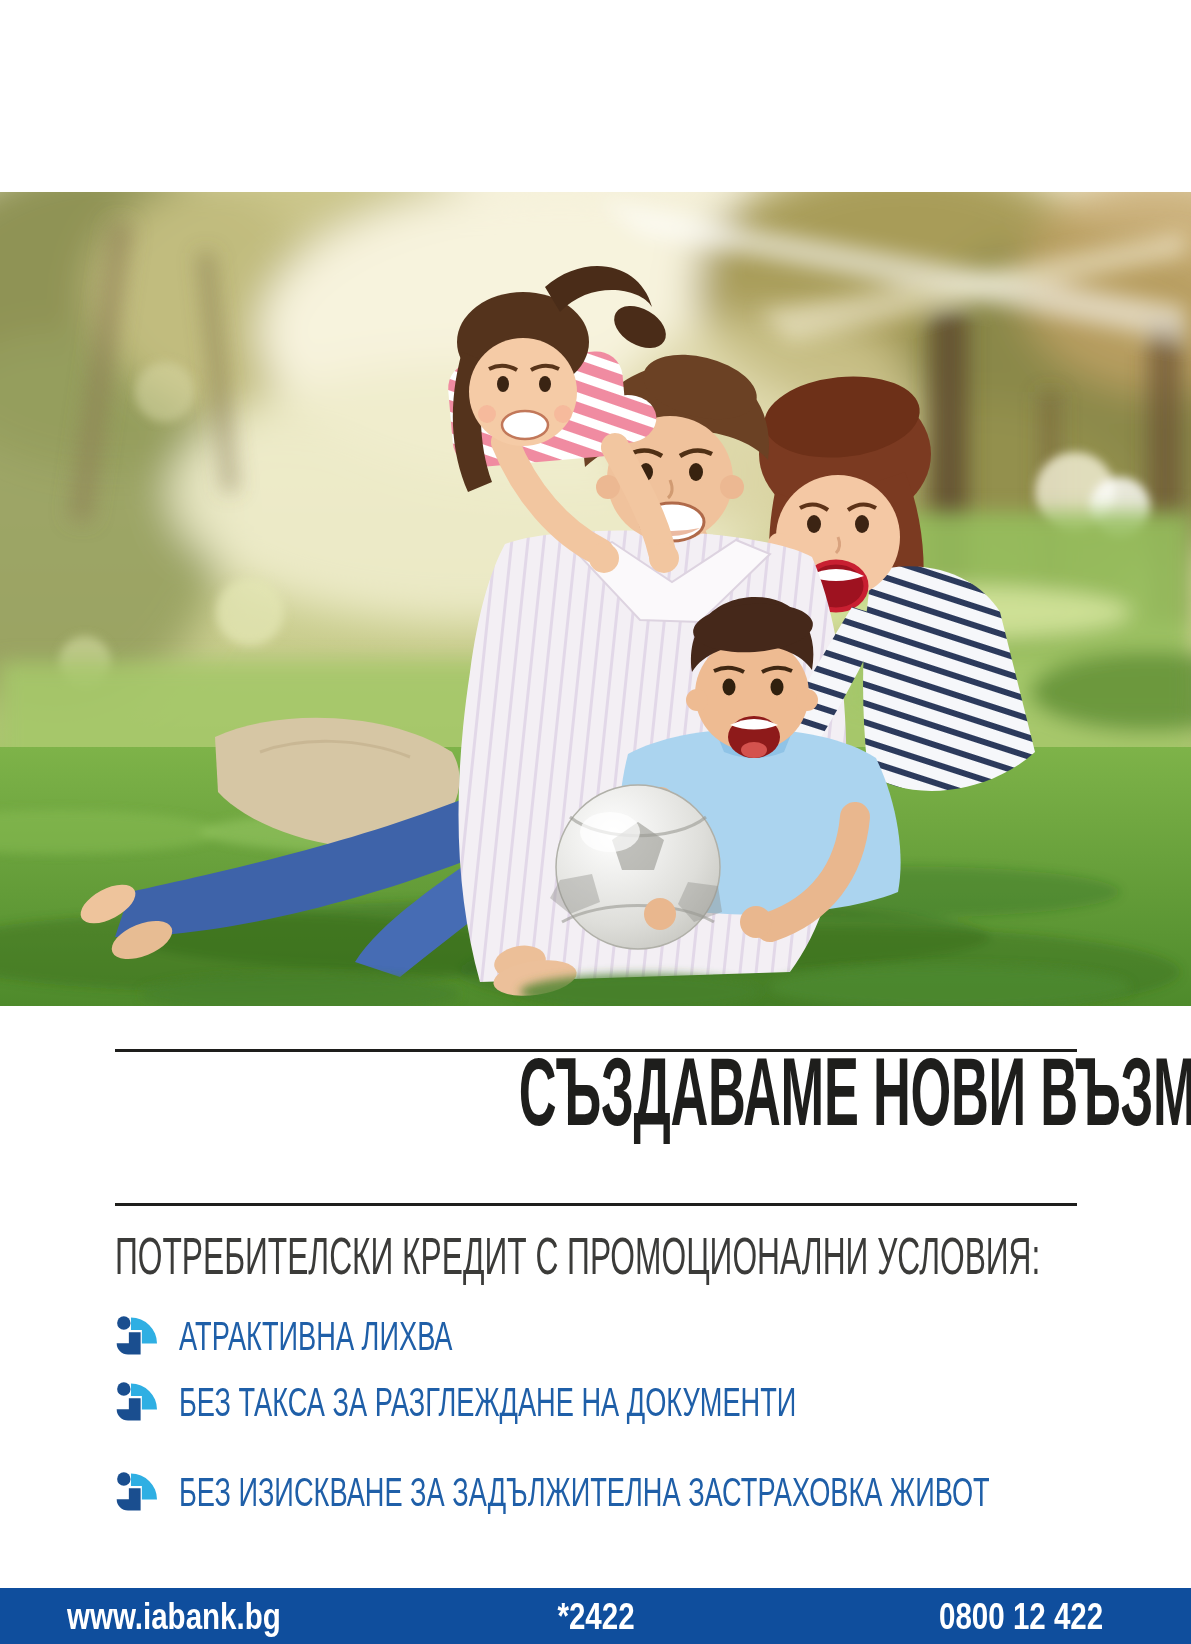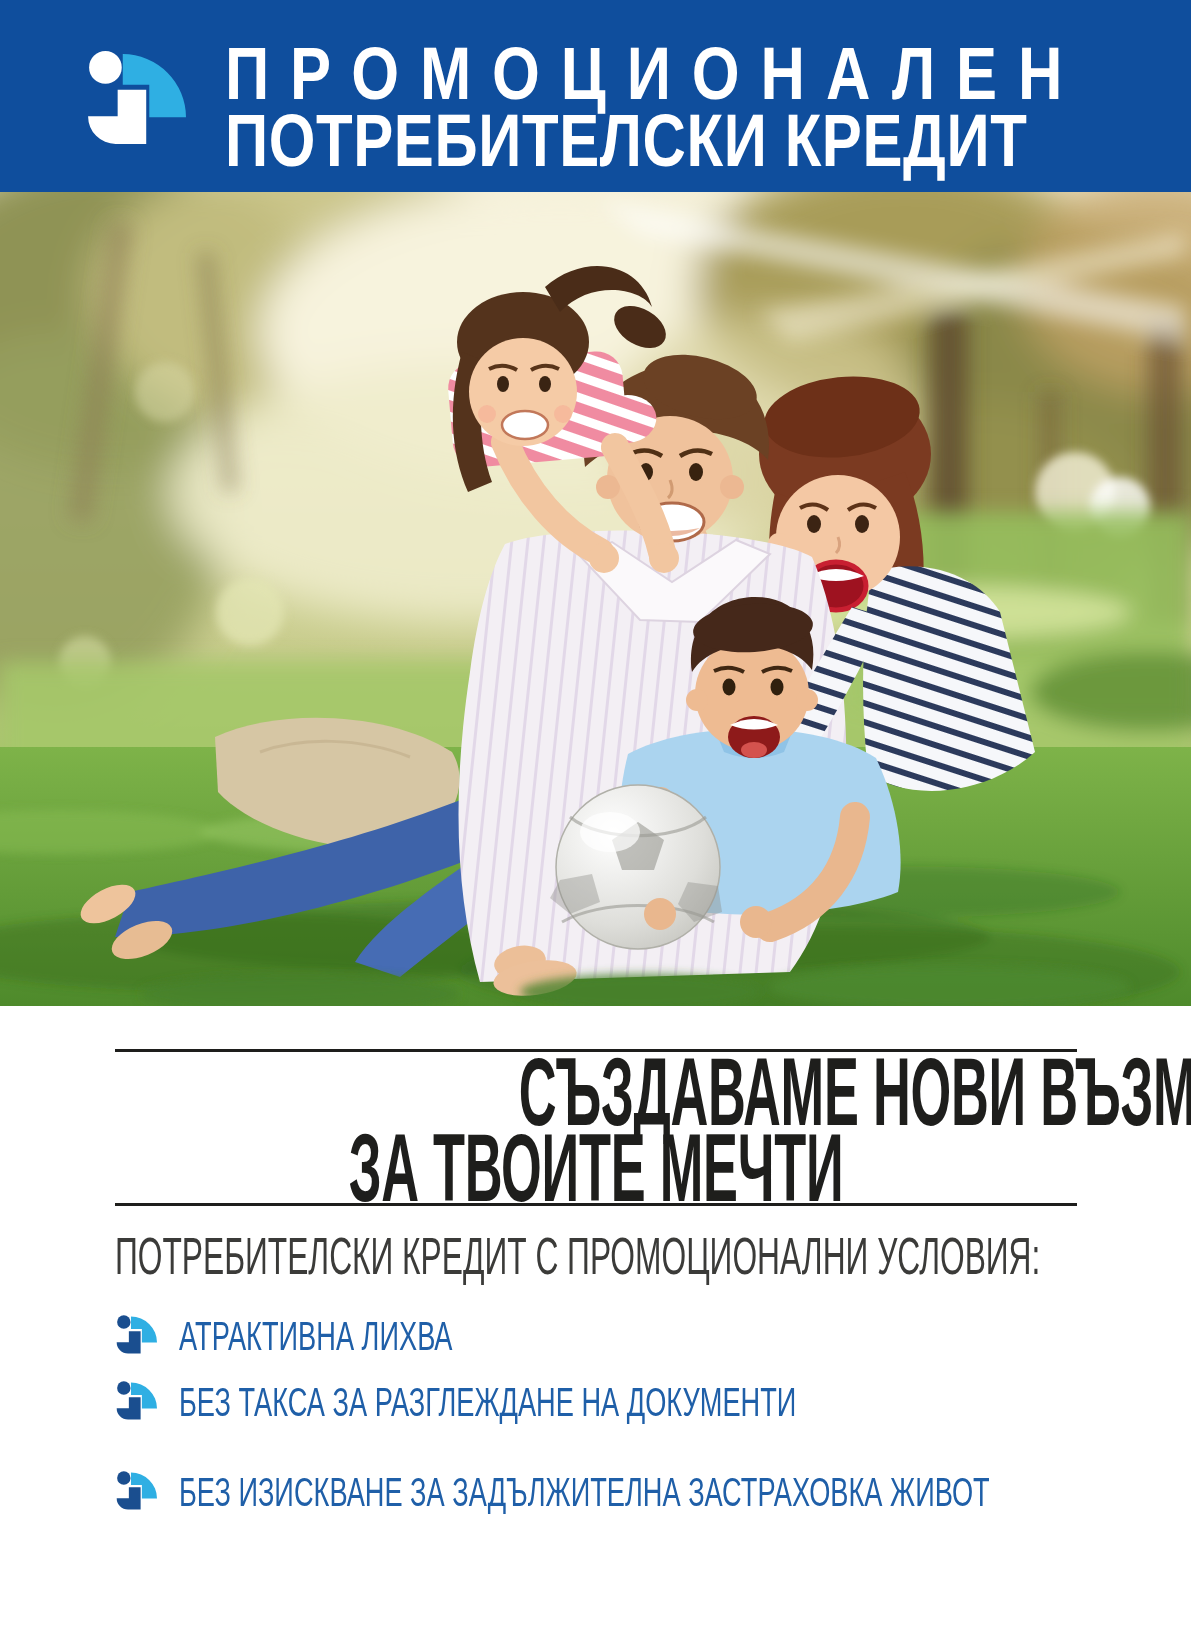--- a/index.html
+++ b/index.html
@@ -26,21 +26,21 @@
   
   .rule{position:absolute;left:115px;width:962px;height:3px;background:var(--heading-ink)}
   .rule1{top:1049px}.rule2{top:1203px}
   .bigline{position:absolute;left:115px;width:962px;text-align:center;height:78px}
   .bigline>span{display:inline-block;white-space:nowrap;font-weight:700;font-size:97px;line-height:78px;
     color:var(--heading-ink);transform:scaleX(.54);transform-origin:center;letter-spacing:-0.005em}
   .bl1{top:1053px}.bl2{top:1129px}
   .sub{position:absolute;left:115px;top:1230px;white-space:nowrap;font-size:52px;line-height:52px;
     color:var(--sub-ink);transform:scaleX(.61);transform-origin:left center}
   .bullets{position:absolute;left:115px;top:1314px;width:980px;list-style:none}
-  .bullet{position:absolute;left:0;height:44px;display:flex;}
+  .bullet{position:absolute;left:0;height:44px;display:flex;align-items:center}
   .b1{top:0}.b2{top:66px}.b3{top:156px}
   .bullet .bicon{width:42px;height:42px;flex:0 0 42px}
   .bullet .blabel{margin-left:22px;white-space:nowrap;font-size:40px;line-height:44px;
     color:var(--bullet-blue);transform:scaleX(.68);transform-origin:left center}
 
   
   .footer{position:absolute;left:0;top:1588px;width:1191px;height:56px;background:var(--brand-blue)}
   .footer .f{position:absolute;top:0;height:56px;line-height:58px;color:#fff;font-weight:700;
     font-size:36px;white-space:nowrap}
   .f-web{left:67px;transform:scaleX(.82);transform-origin:left center}
@@ -59,27 +59,20 @@
   <svg width="0" height="0" style="position:absolute">
     <defs>
       <symbol id="iab" viewBox="0 0 100 100">
         <circle class="iab-c1" cx="21" cy="19" r="16"></circle>
         <path class="iab-c2" d="M38,6 A62,62 0 0 1 100,68 L64,68 L64,36 L38,36 Z"></path>
         <path class="iab-c1" d="M33,41 L61,41 L61,94 L31,94 A27,27 0 0 1 4,67 L33,67 Z"></path>
       </symbol>
     </defs>
   </svg>
 
-  <div class="header">
-    <svg class="logo" viewBox="0 0 100 100">
-      <use href="#iab"></use>
-    </svg>
-    <div class="title-line ht1">ПРОМОЦИОНАЛЕН</div>
-    <div class="title-line ht2">ПОТРЕБИТЕЛСКИ КРЕДИТ</div>
-  </div>
 
   <div class="hero">
     <svg viewBox="0 0 1191 814" preserveAspectRatio="none" aria-hidden="true">
       <defs>
         <linearGradient id="bgG" x1="0" y1="0" x2="0" y2="1">
           <stop offset="0" stop-color="#f3eed6"></stop>
             <stop offset=".3" stop-color="#e7e2ba"></stop>
           <stop offset=".55" stop-color="#c9cd8e"></stop>
             <stop offset=".75" stop-color="#9dbd62"></stop>
           <stop offset="1" stop-color="#8fbd5e"></stop>
@@ -264,23 +257,20 @@
         <ellipse cx="300" cy="802" rx="160" ry="20" fill="#47812a" opacity=".8"></ellipse>
         <ellipse cx="950" cy="795" rx="180" ry="22" fill="#4d8a2e" opacity=".8"></ellipse>
       </g>
     </svg>
   </div>
 
   <div class="rule rule1"></div>
   <div class="bigline bl1">
     <span>СЪЗДАВАМЕ НОВИ ВЪЗМОЖНОСТИ</span>
   </div>
-  <div class="bigline bl2">
-    <span>ЗА ТВОИТЕ МЕЧТИ</span>
-  </div>
   <div class="rule rule2"></div>
 
   <div class="sub">ПОТРЕБИТЕЛСКИ КРЕДИТ С ПРОМОЦИОНАЛНИ УСЛОВИЯ:</div>
 
   <ul class="bullets">
     <li class="bullet b1">
       <svg class="bicon" viewBox="0 0 100 100">
           <use href="#iab"></use>
         </svg>
       <span class="blabel">АТРАКТИВНА ЛИХВА</span>
@@ -292,14 +282,19 @@
       <span class="blabel">БЕЗ ТАКСА ЗА РАЗГЛЕЖДАНЕ НА ДОКУМЕНТИ</span>
     </li>
     <li class="bullet b3">
       <svg class="bicon" viewBox="0 0 100 100">
           <use href="#iab"></use>
         </svg>
       <span class="blabel">БЕЗ ИЗИСКВАНЕ ЗА ЗАДЪЛЖИТЕЛНА ЗАСТРАХОВКА ЖИВОТ</span>
     </li>
   </ul>
 
+  <div class="footer">
+    <div class="f f-web">www.iabank.bg</div>
+    <div class="f f-star">*2422</div>
+    <div class="f f-phone">0800 12 422</div>
+  </div>
 
 </div>
 
 </body></html>

